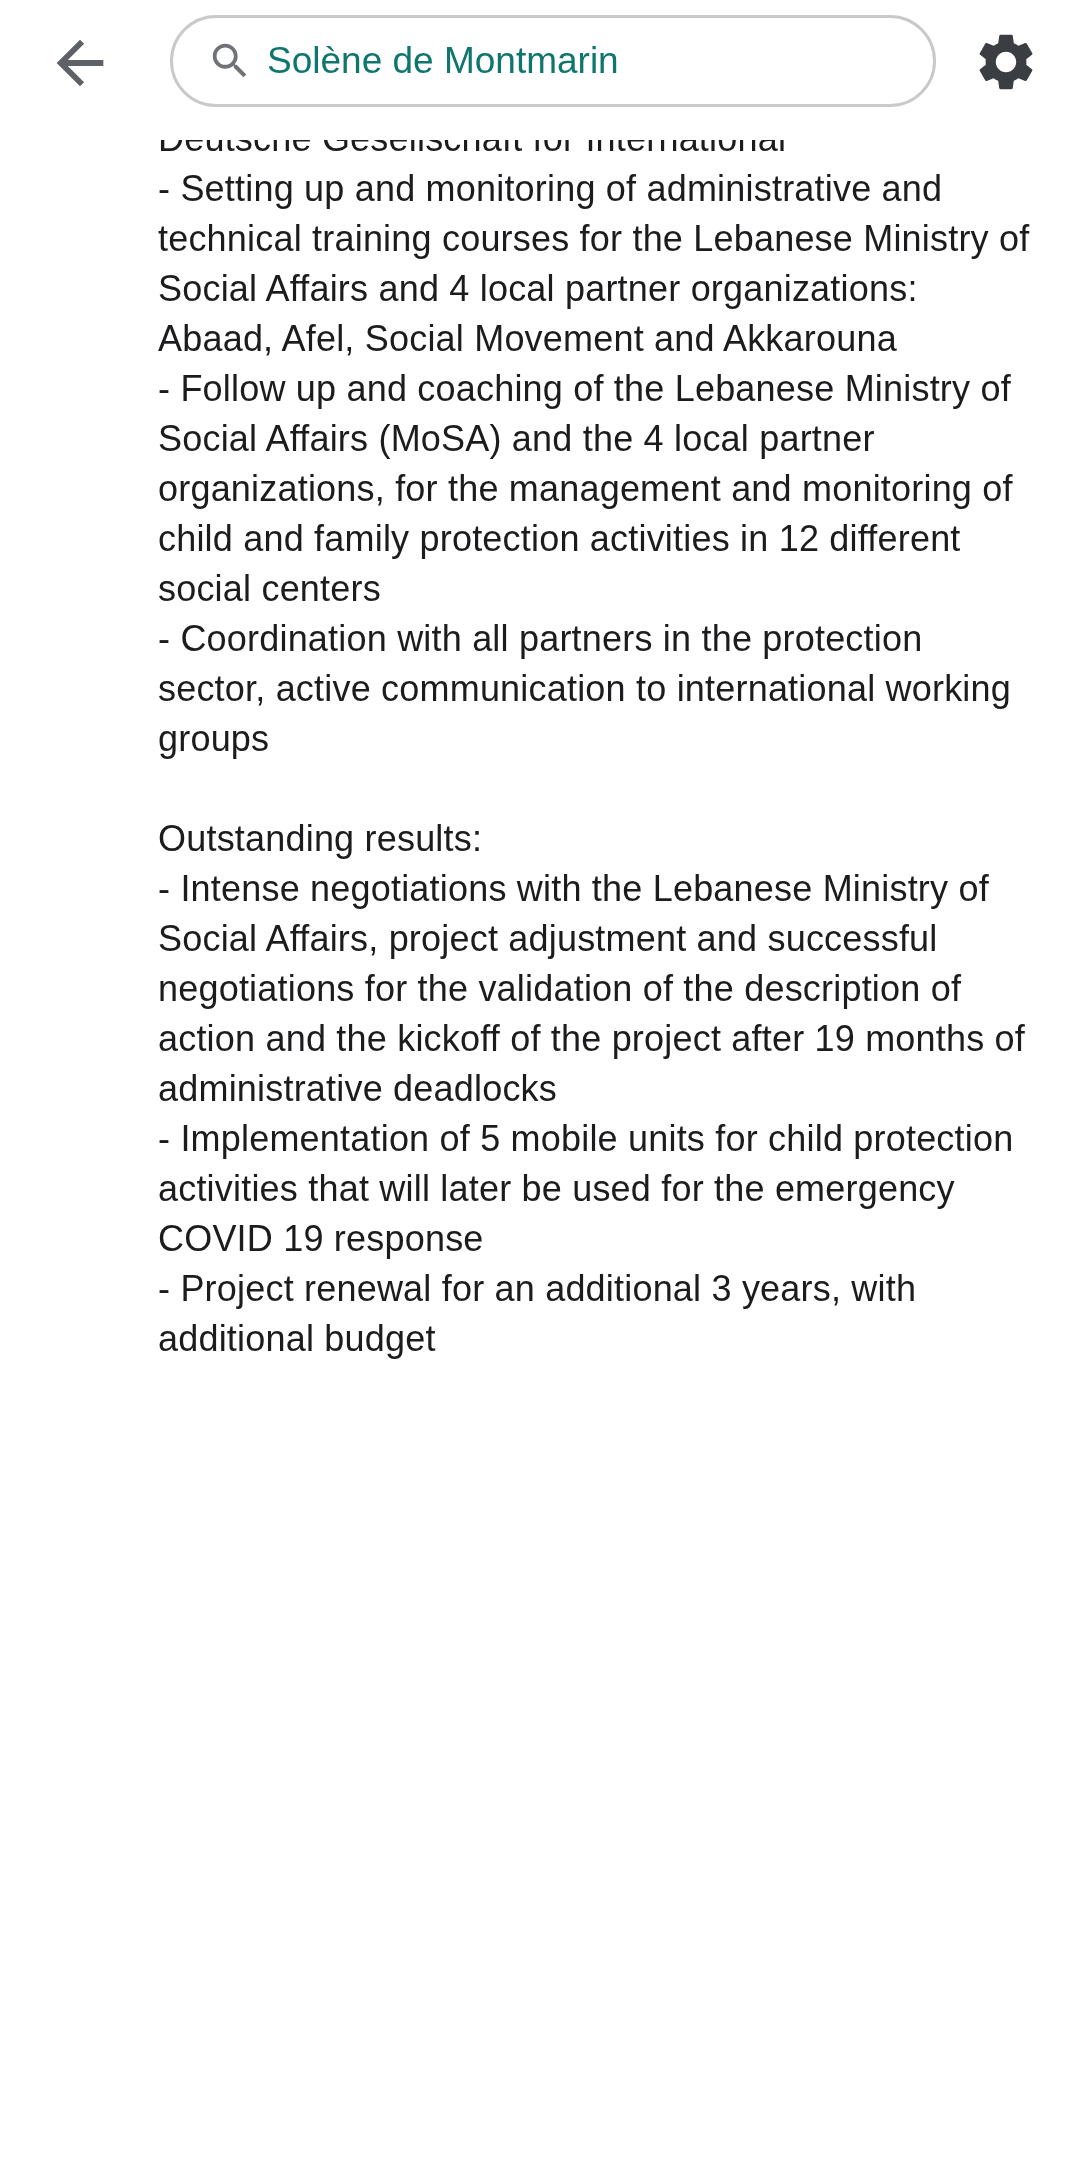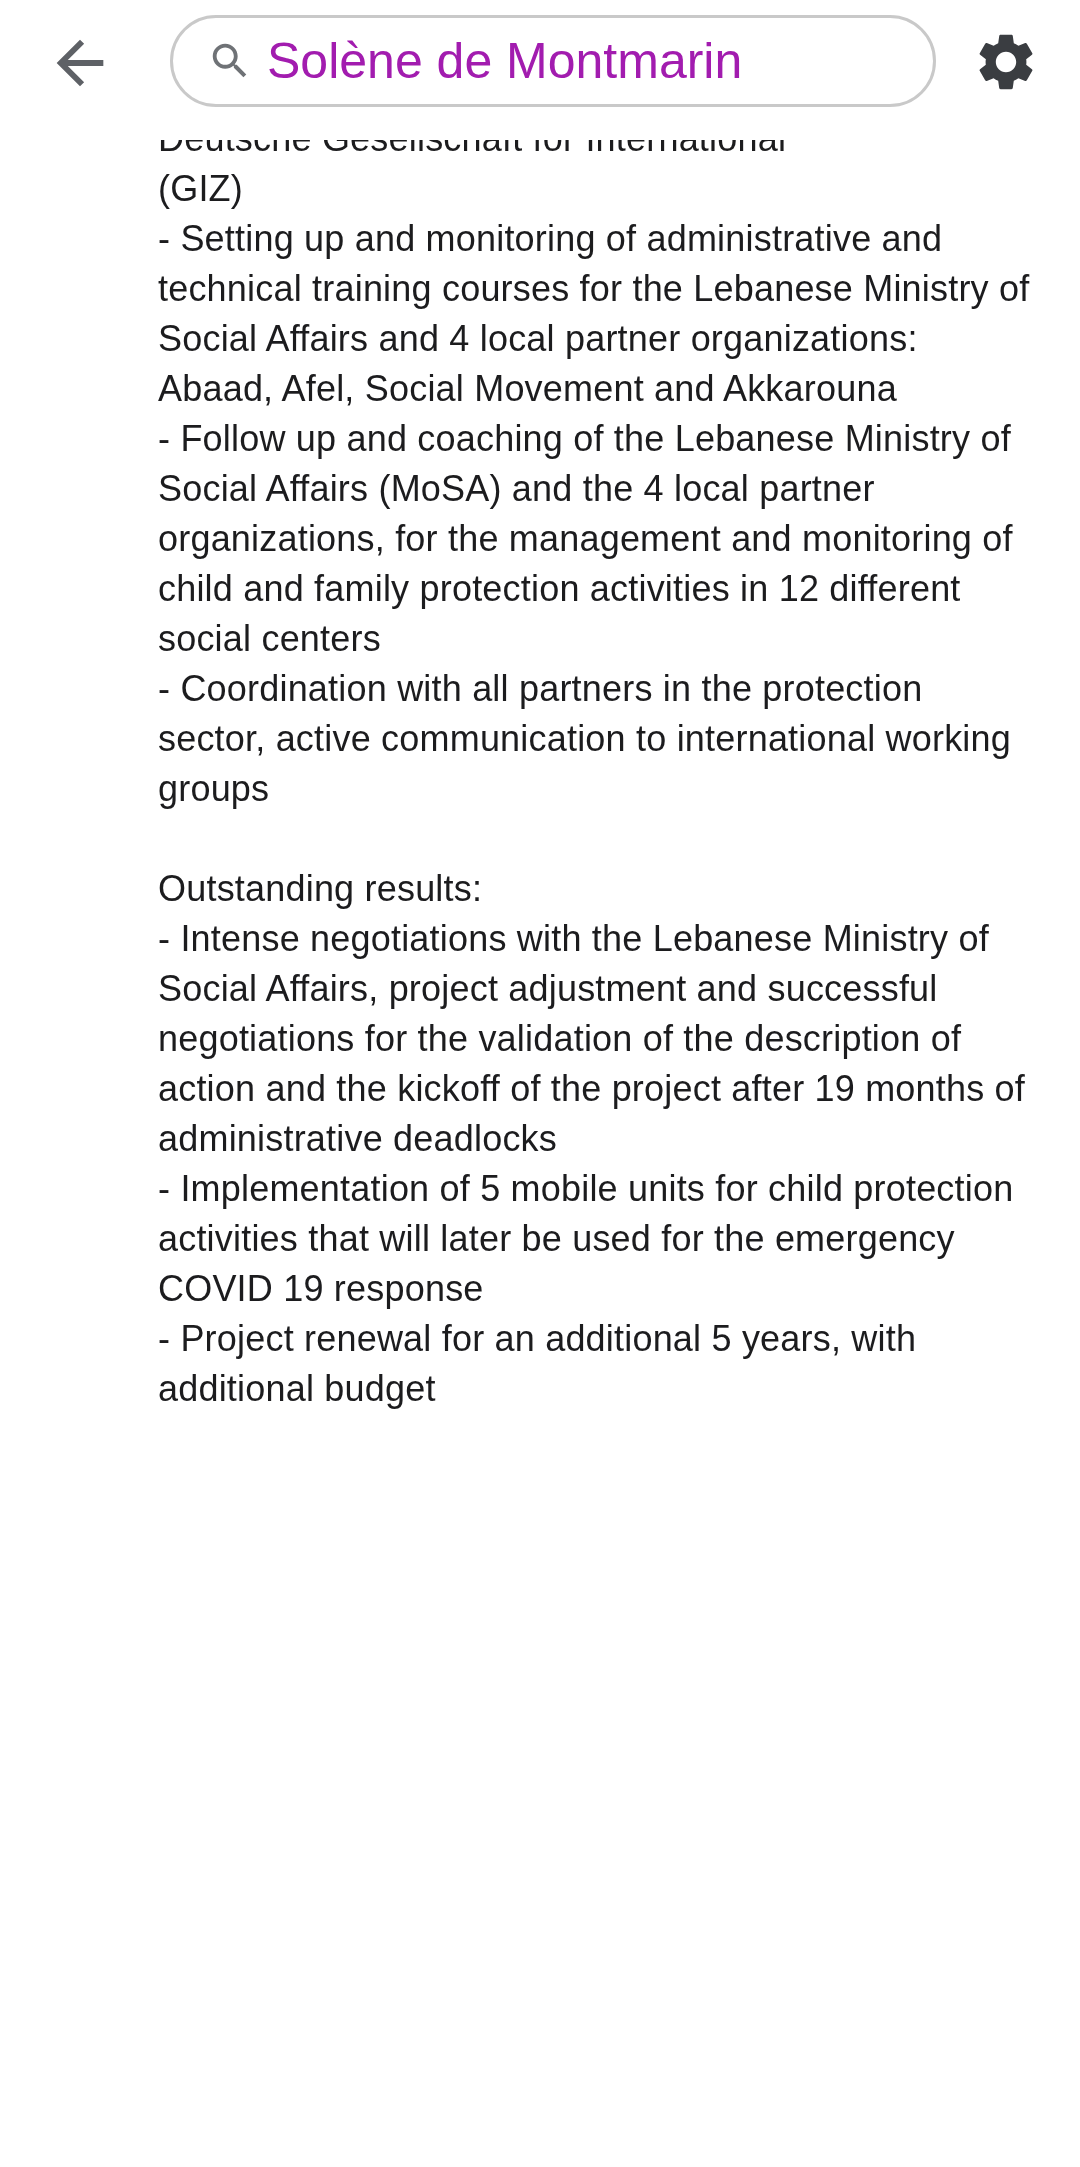--- a/index.html
+++ b/index.html
@@ -41,22 +41,22 @@
     padding-left: 34px;
   }
   .search-pill svg { width: 46px; height: 46px; flex: 0 0 auto; }
   .search-input {
     border: none; outline: none;
     background: transparent;
     margin-left: 14px;
     flex: 1 1 auto;
     min-width: 0;
     font-family: "Liberation Sans", "DejaVu Sans", sans-serif;
-    font-size: 50px;
-    color: #a21caf;
+    font-size: 37px;
+    color: #0f766e;
     padding-right: 30px;
   }
 
   .settings-btn {
     position: absolute;
     left: 966px; top: 22px;
     width: 80px; height: 80px;
     border: none; background: transparent;
     cursor: pointer;
     display: flex; align-items: center; justify-content: center;
@@ -75,29 +75,28 @@
     color: #1c1c1e;
   }
   .para { min-height: 50px; white-space: pre-wrap; }
 </style>
 </head>
 <body>
 
 <main class="content">
   <div>
       <div class="para">Deutsche Gesellschaft for International</div>
-      <div class="para">(GIZ)</div>
       <div class="para">- Setting up and monitoring of administrative and technical training courses for the Lebanese Ministry of Social Affairs and 4 local partner organizations: Abaad, Afel, Social Movement and Akkarouna</div>
       <div class="para">- Follow up and coaching of the Lebanese Ministry of Social Affairs (MoSA) and the 4 local partner organizations, for the management and monitoring of child and family protection activities in 12 different social centers</div>
       <div class="para">- Coordination with all partners in the protection sector, active communication to international working groups</div>
       <div class="para"></div>
       <div class="para">Outstanding results:</div>
       <div class="para">- Intense negotiations with the Lebanese Ministry of Social Affairs, project adjustment and successful negotiations for the validation of the description of action and the kickoff of the project after 19 months of administrative deadlocks</div>
       <div class="para">- Implementation of 5 mobile units for child protection activities that will later be used for the emergency COVID 19 response</div>
-      <div class="para">- Project renewal for an additional 5 years, with additional budget</div>
+      <div class="para">- Project renewal for an additional 3 years, with additional budget</div>
     </div>
 </main>
 
 <header class="appbar">
 
   <button class="back-btn">
     <svg viewBox="0 0 24 24">
       <path d="M20 11H7.83l5.59-5.59L12 4l-8 8 8 8 1.41-1.41L7.83 13H20v-2z" fill="#5e6166"></path>
     </svg>
   </button>

